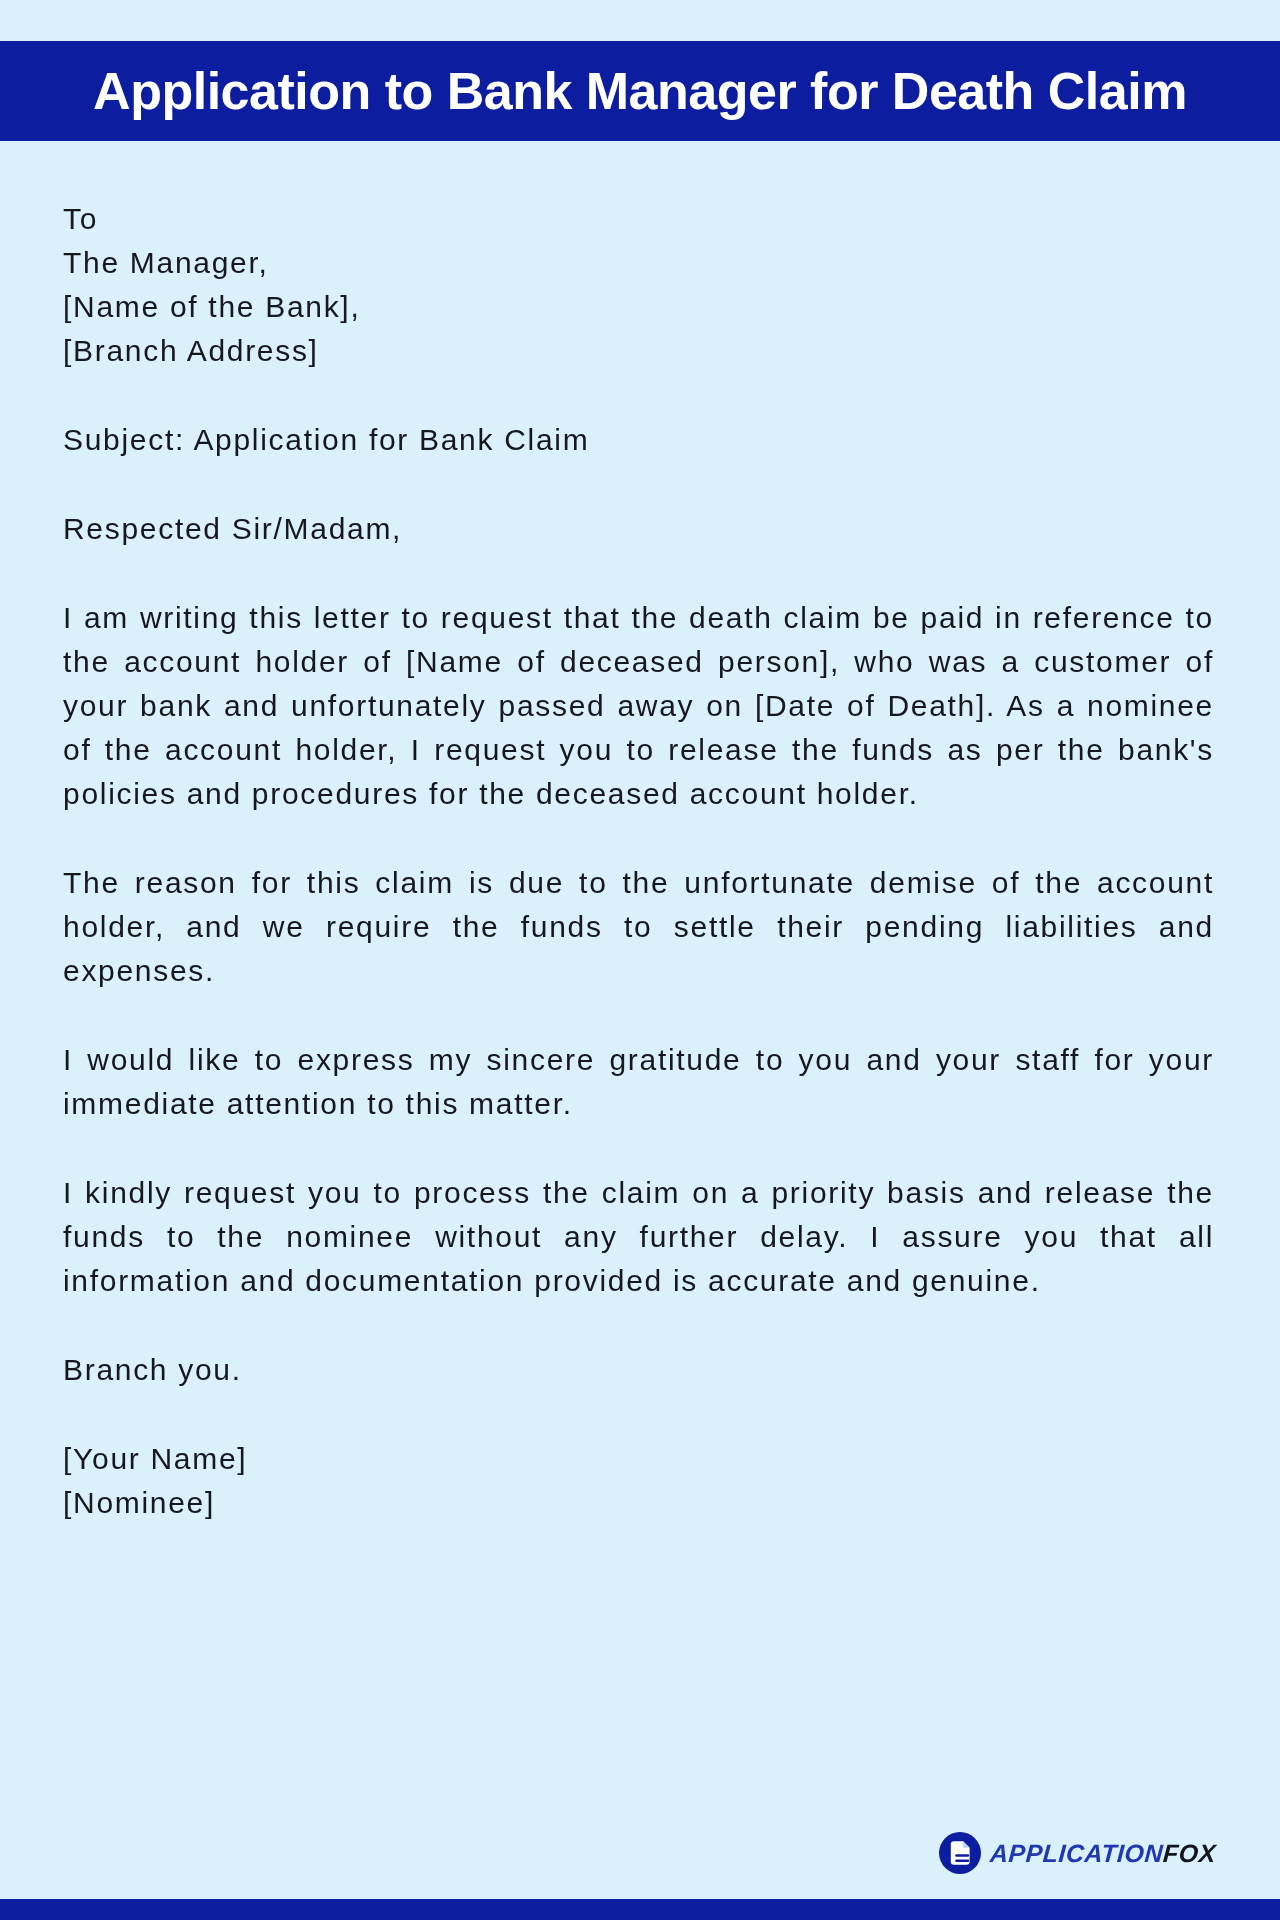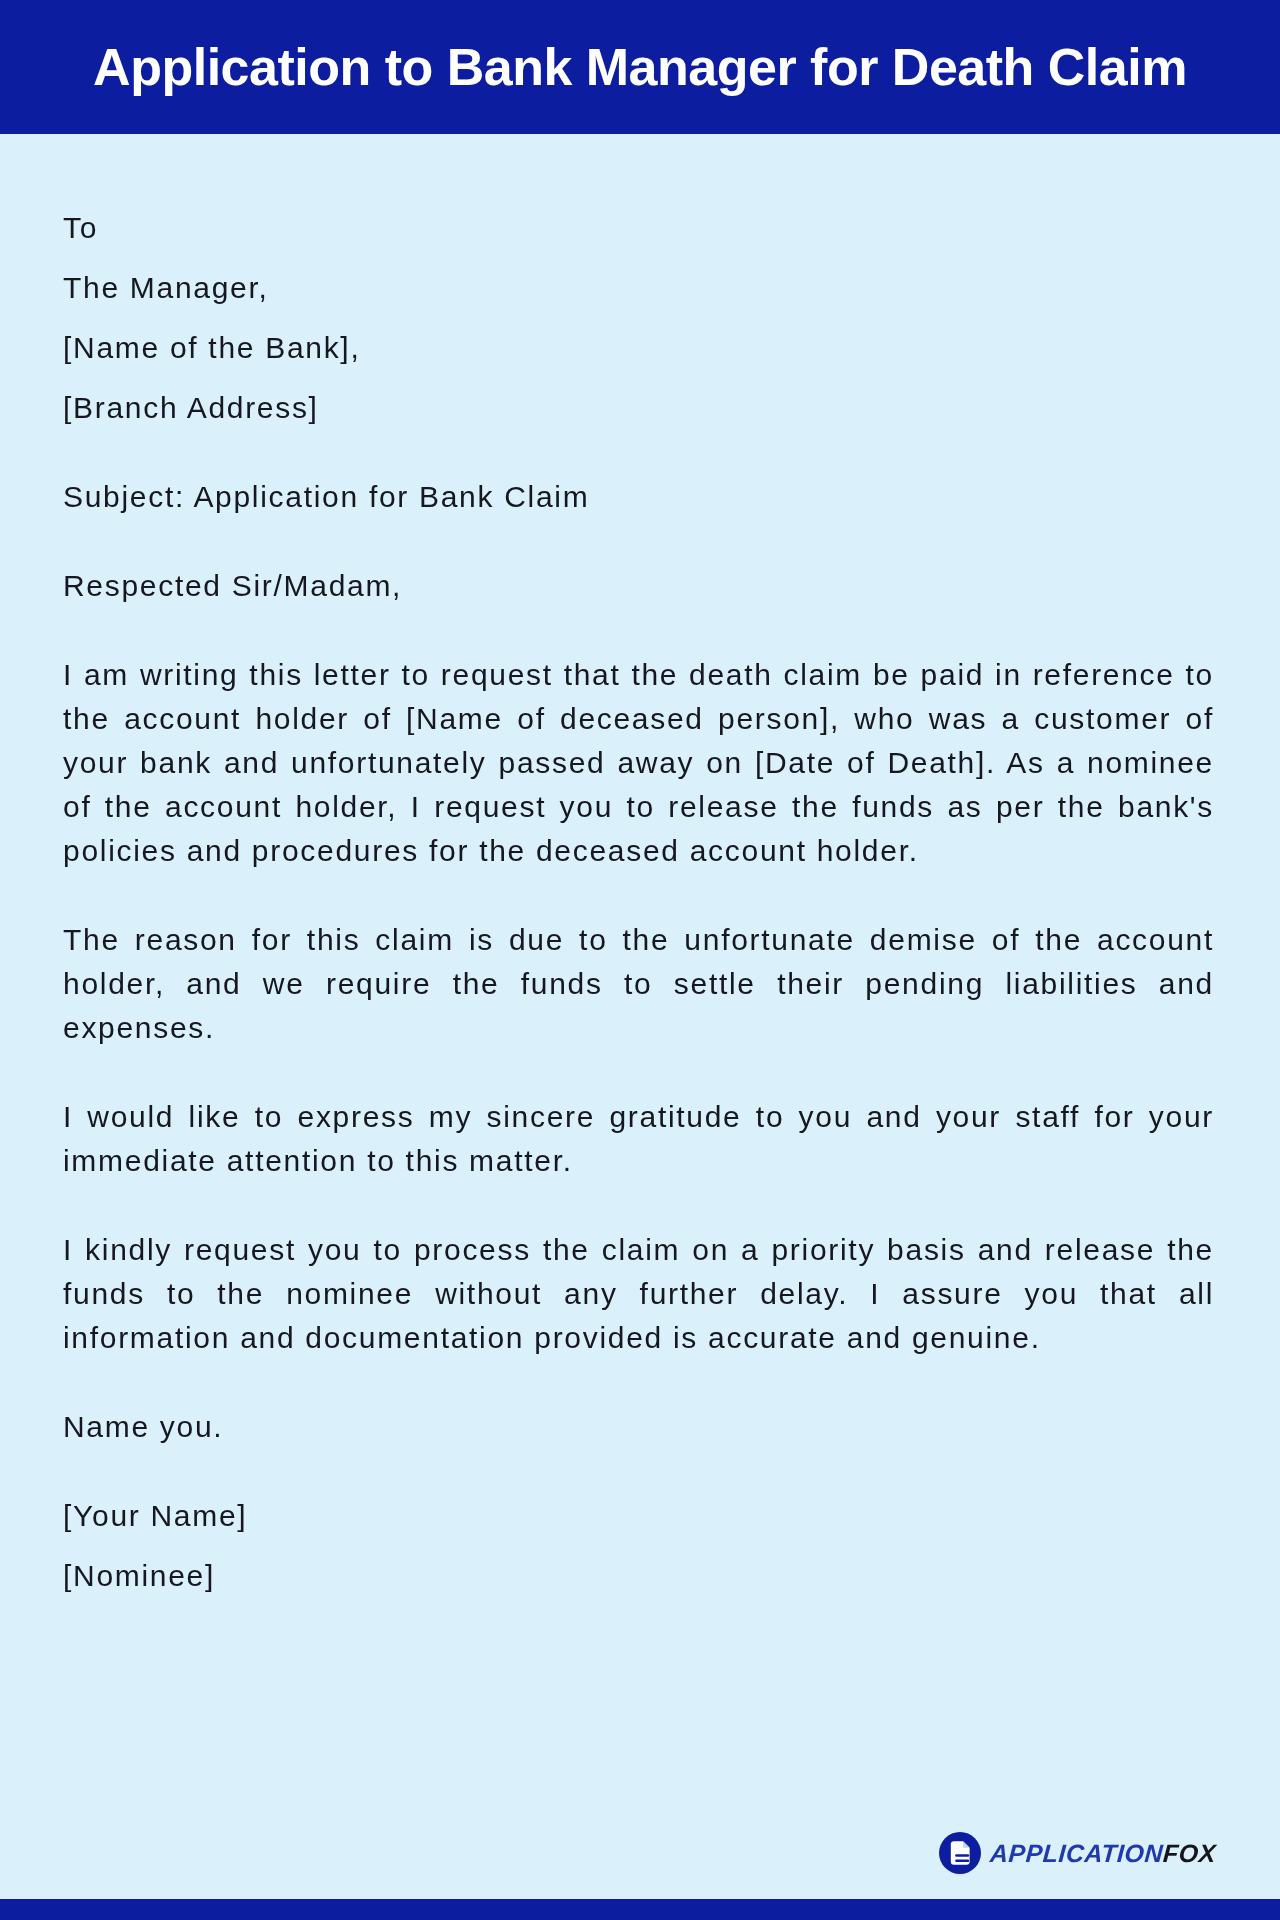--- a/index.html
+++ b/index.html
@@ -12,46 +12,46 @@
     width: 1280px;
     height: 1920px;
     margin: 0 auto;
     background: var(--page-bg, #daf1fc);
     font-family: "Liberation Sans", sans-serif;
     color: var(--body-text, #17171f);
     overflow: hidden;
     box-sizing: border-box;
   }
   .header-bar {
-    height: 134px;
+    height: 100px;
     background: var(--header-bg, #0c1da0);
     display: flex;
     align-items: center;
     justify-content: center;
+    margin-top: 41px;
   }
   .page-title {
     margin: 0;
     color: var(--title-text, #ffffff);
     font-size: 52px;
     font-weight: 700;
     letter-spacing: -0.5px;
     white-space: nowrap;
   }
   .letter {
     padding: 56px 66px 0 63px;
     font-size: 30px;
     line-height: 44px;
     letter-spacing: 1.7px;
   }
   .letter p, .letter .block {
     margin: 0 0 45px 0;
   }
   .addr-line, .sig-line {
     line-height: 44px;
-    margin-top: 16px;
   }
   .para {
     text-align: justify;
   }
   .brand-logo {
     position: absolute;
     right: 64px;
     bottom: 46px;
     height: 42px;
     display: flex;
@@ -100,21 +100,21 @@
 
     <p>Subject: Application for Bank Claim</p>
 
     <p>Respected Sir/Madam,</p>
 
     <p class="para">I am writing this letter to request that the death claim be paid in reference to the account holder of [Name of deceased person], who was a customer of your bank and unfortunately passed away on [Date of Death]. As a nominee of the account holder, I request you to release the funds as per the bank's policies and procedures for the deceased account holder.</p>
     <p class="para">The reason for this claim is due to the unfortunate demise of the account holder, and we require the funds to settle their pending liabilities and expenses.</p>
     <p class="para">I would like to express my sincere gratitude to you and your staff for your immediate attention to this matter.</p>
     <p class="para">I kindly request you to process the claim on a priority basis and release the funds to the nominee without any further delay. I assure you that all information and documentation provided is accurate and genuine.</p>
 
-    <p>Name you.</p>
+    <p>Branch you.</p>
 
 
     <div class="block">
       <div class="sig-line">[Your Name]</div>
       <div class="sig-line">[Nominee]</div>
     </div>
 
   </div>
 
   <div class="brand-logo">

